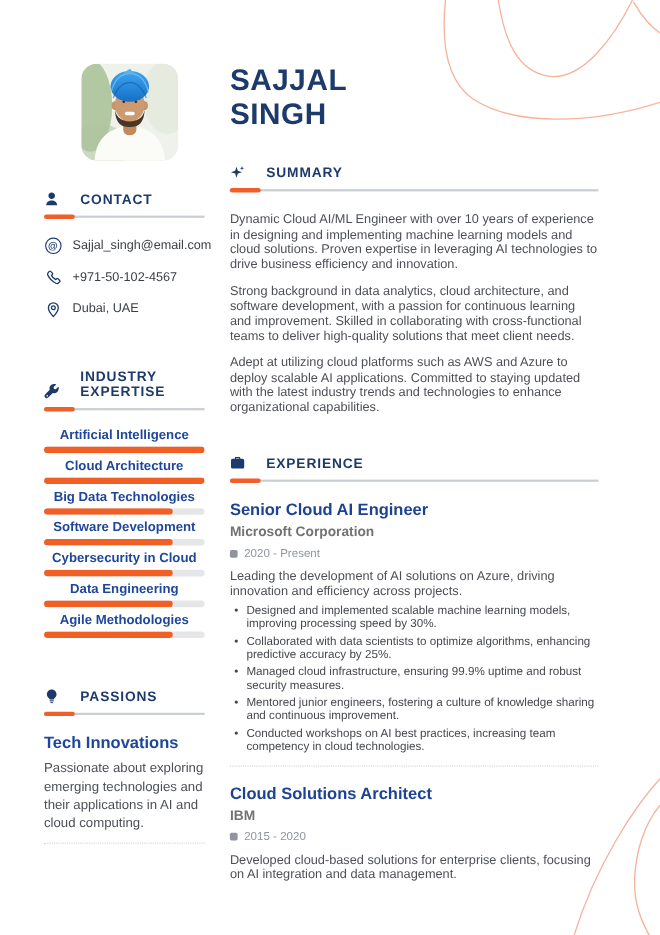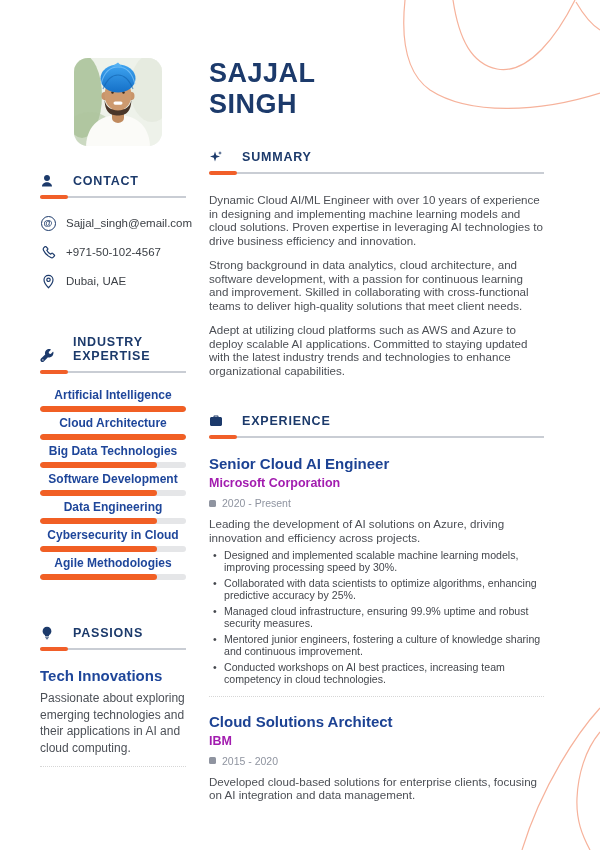--- a/index.html
+++ b/index.html
@@ -63,21 +63,21 @@
   
   .summary { margin-top:30px; }
   .summary-body { margin-top:18px; }
   .summary-body p { font-size:11.6px; line-height:13.5px; color:#4C4F55; margin-bottom:11px; }
   .summary-body p:last-child { margin-bottom:0; }
 
   
   .experience { margin-top:37px; }
   .job { margin-top:16px; }
   .job-title { font-size:15px; font-weight:bold; color:#1C4293; line-height:18px; }
-  .job-company { margin-top:3px; font-size:12.5px; font-weight:bold; color:#a21caf; line-height:15px; }
+  .job-company { margin-top:3px; font-size:12.5px; font-weight:bold; color:#737373; line-height:15px; }
   .job-period { margin-top:6px; display:flex; align-items:center; gap:6px; font-size:10.5px; color:#8F94A0; }
   .cal-icon { width:7px; height:7px; background:#8F94A0; border-radius:1.5px; display:inline-block; }
   .job-desc { margin-top:8px; font-size:11.6px; line-height:13.5px; color:#4C4F55; }
   .job-bullets { margin-top:6px; list-style:none; }
   .job-bullets li { position:relative; padding-left:15px; font-size:10.6px; line-height:11.8px; color:#44474D; margin-bottom:4.5px; }
   .job-bullets li::before { content:"•"; position:absolute; left:4px; top:0; color:#44474D; }
 </style>
 </head>
 <body>
 
@@ -195,27 +195,27 @@
               <div class="skill-fill" style="width: 80%;"></div>
             </div>
         </div>
         <div class="skill">
           <div class="skill-name">Software Development</div>
           <div class="skill-track">
               <div class="skill-fill" style="width: 80%;"></div>
             </div>
         </div>
         <div class="skill">
+          <div class="skill-name">Cybersecurity in Cloud</div>
+          <div class="skill-track">
+              <div class="skill-fill" style="width: 80%;"></div>
+            </div>
+        </div>
+        <div class="skill">
           <div class="skill-name">Data Engineering</div>
-          <div class="skill-track">
-              <div class="skill-fill" style="width: 80%;"></div>
-            </div>
-        </div>
-        <div class="skill">
-          <div class="skill-name">Cybersecurity in Cloud</div>
           <div class="skill-track">
               <div class="skill-fill" style="width: 80%;"></div>
             </div>
         </div>
         <div class="skill">
           <div class="skill-name">Agile Methodologies</div>
           <div class="skill-track">
               <div class="skill-fill" style="width: 80%;"></div>
             </div>
         </div>

